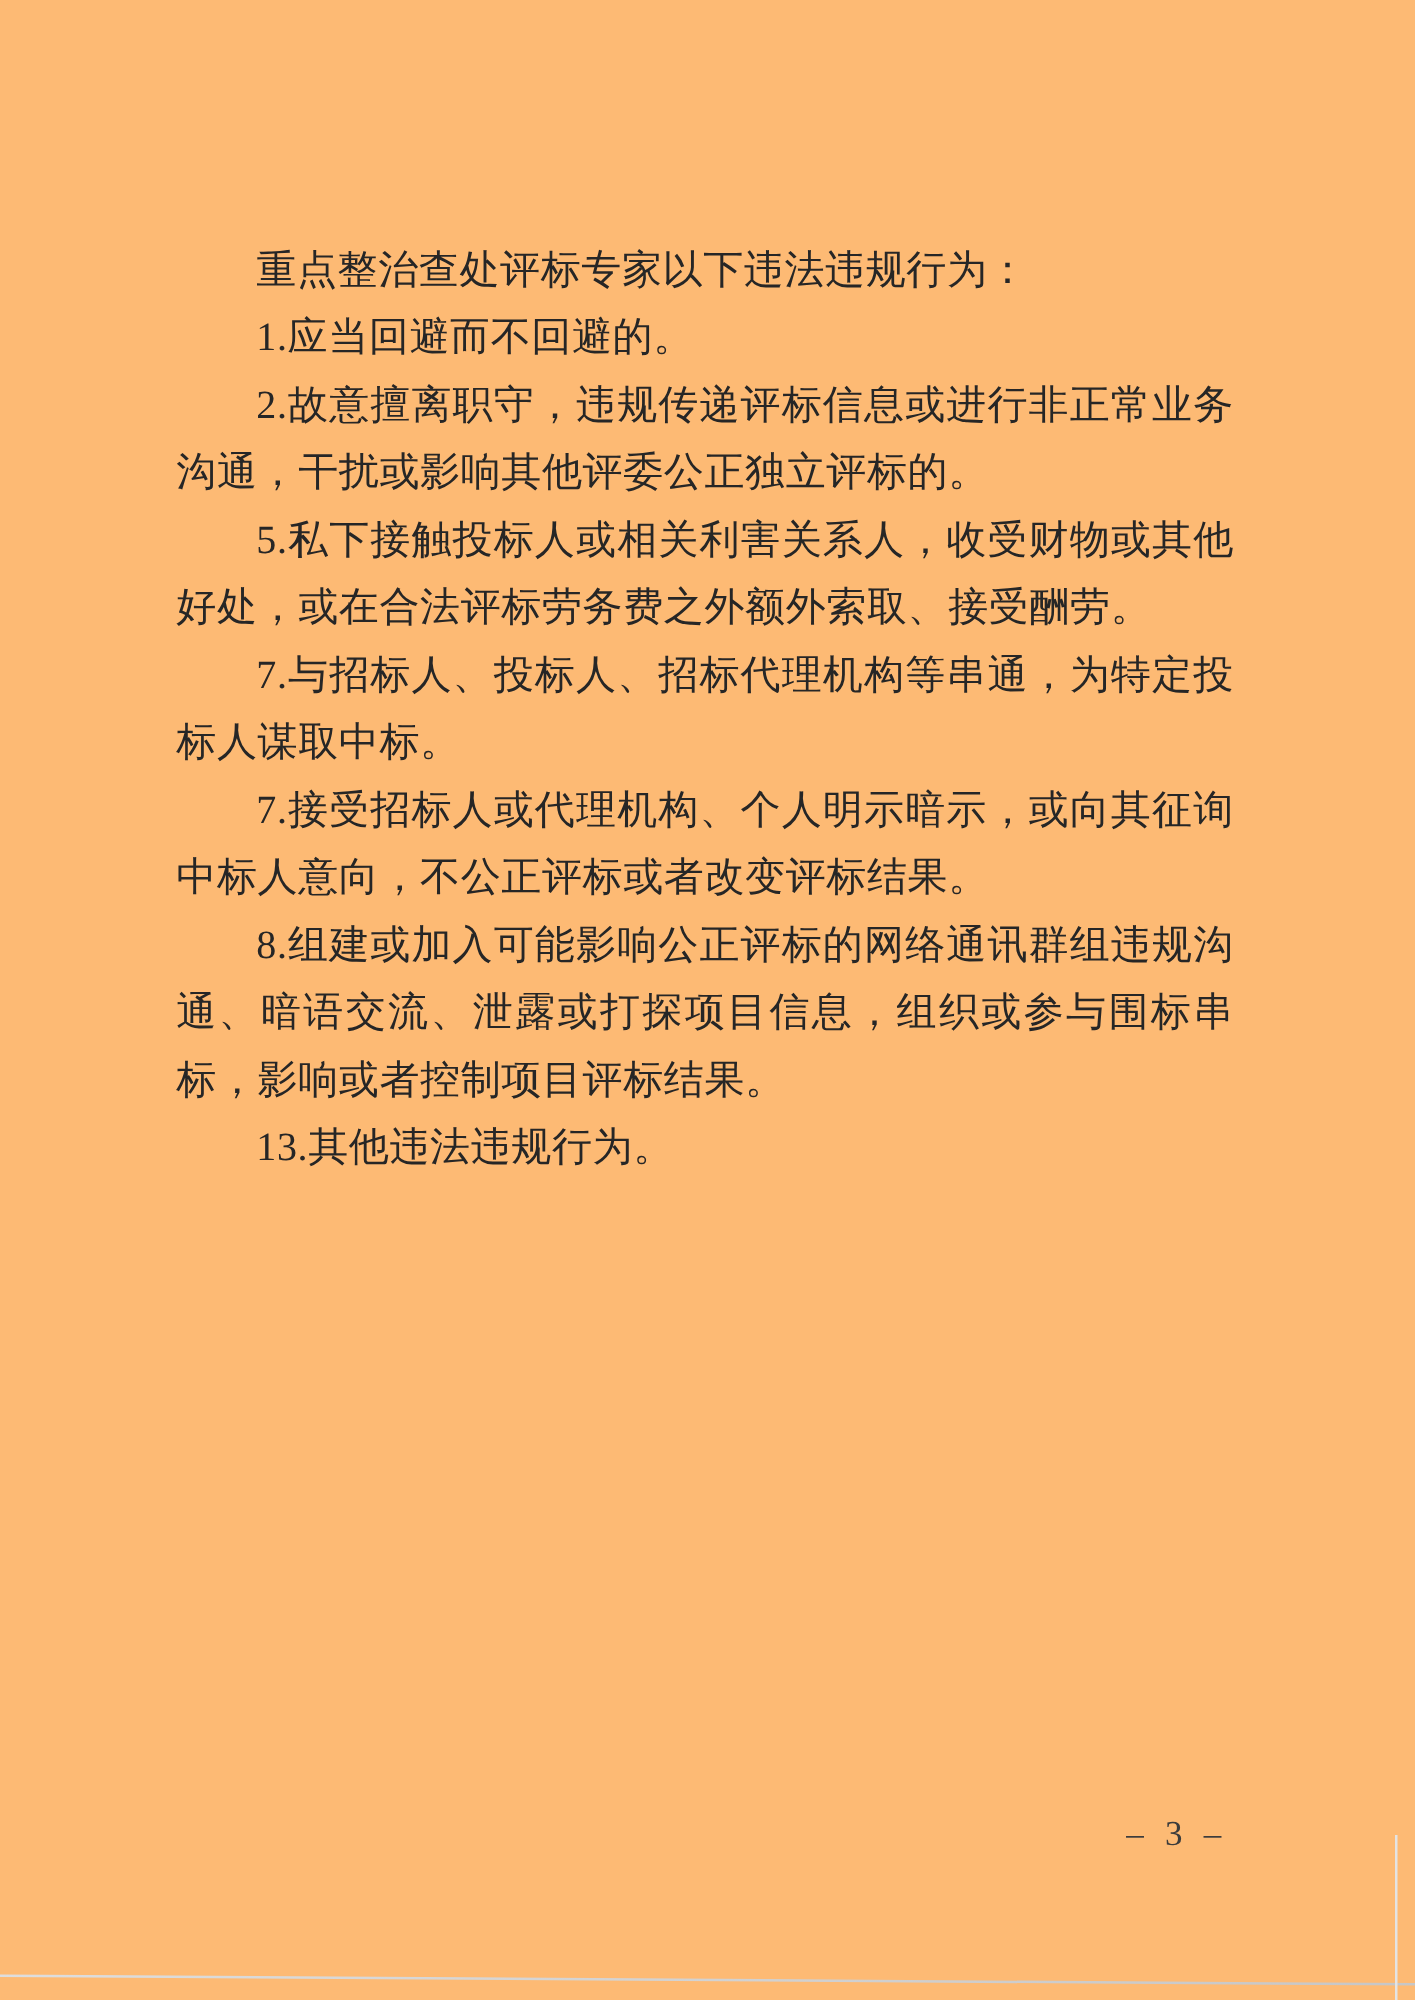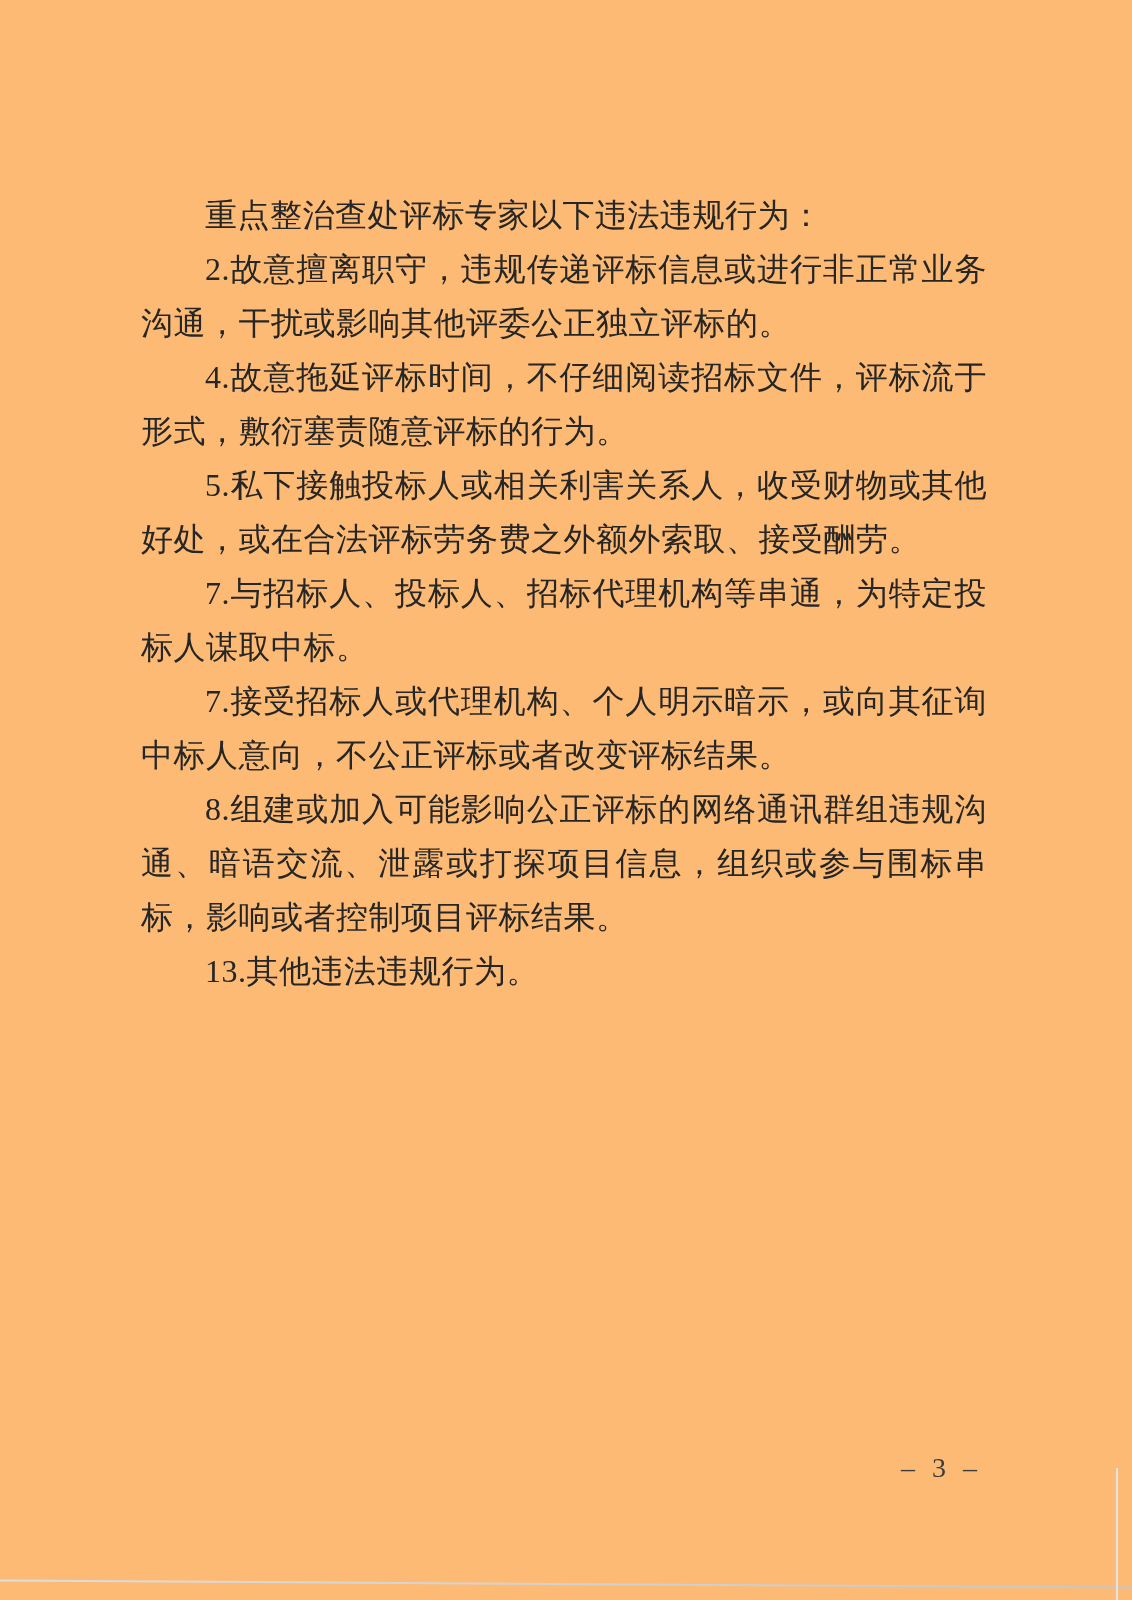--- a/index.html
+++ b/index.html
@@ -59,22 +59,22 @@
     background: #e4e4e4;
   }
 </style>
 </head>
 <body>
 
 <div class="page">
 
   <div class="doc-body">
     <p>重点整治查处评标专家以下违法违规行为：</p>
+    <p>1.应当回避而不回避的。</p>
     <p>2.故意擅离职守，违规传递评标信息或进行非正常业务沟通，干扰或影响其他评委公正独立评标的。</p>
-    <p>4.故意拖延评标时间，不仔细阅读招标文件，评标流于形式，敷衍塞责随意评标的行为。</p>
     <p>5.私下接触投标人或相关利害关系人，收受财物或其他好处，或在合法评标劳务费之外额外索取、接受酬劳。</p>
     <p>7.与招标人、投标人、招标代理机构等串通，为特定投标人谋取中标。</p>
     <p>7.接受招标人或代理机构、个人明示暗示，或向其征询中标人意向，不公正评标或者改变评标结果。</p>
     <p>8.组建或加入可能影响公正评标的网络通讯群组违规沟通、暗语交流、泄露或打探项目信息，组织或参与围标串标，影响或者控制项目评标结果。</p>
     <p>13.其他违法违规行为。</p>
   </div>
 
   <div class="page-number">– 3 –</div>
 
   <div class="scan-bottom-line"></div>

